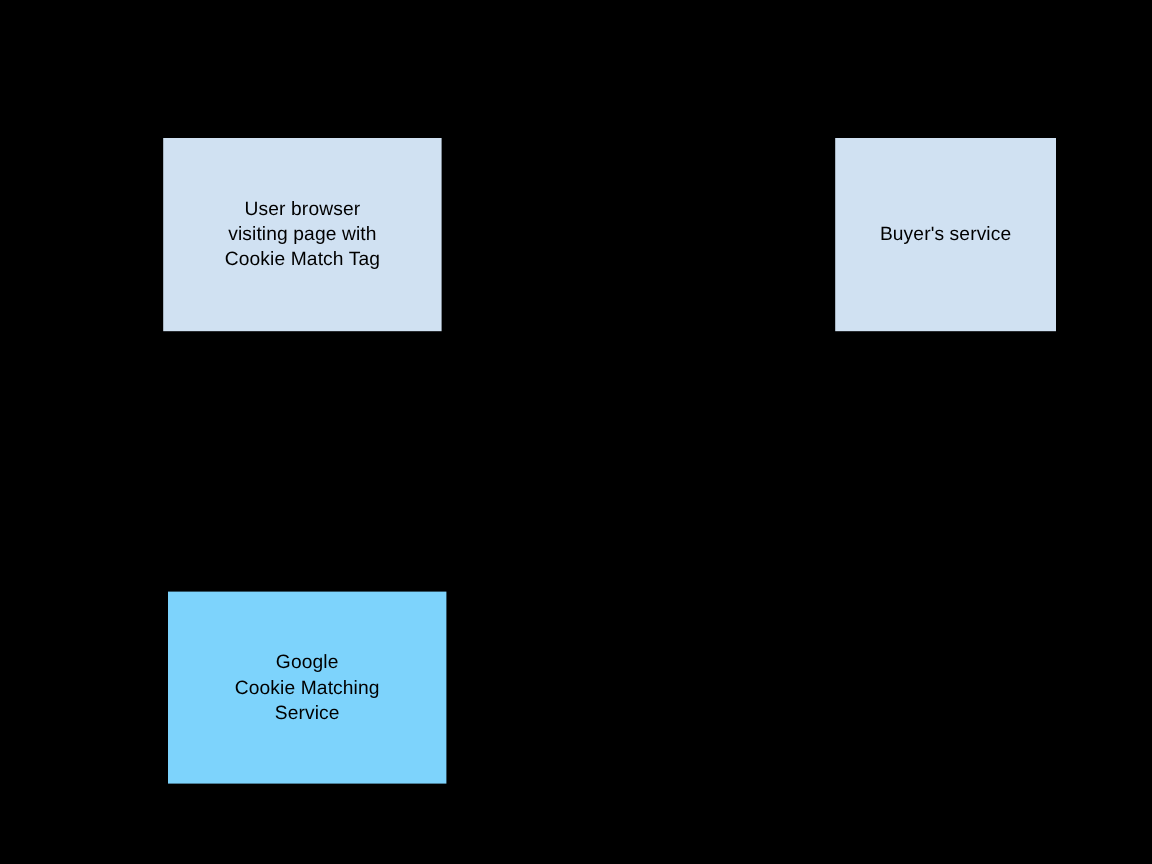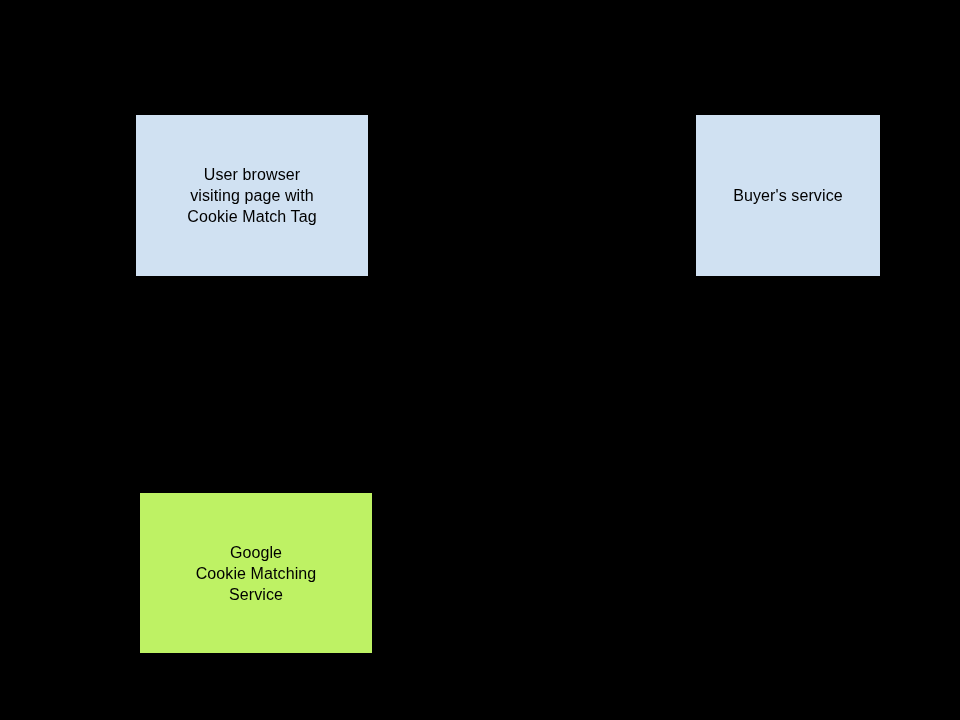--- a/index.html
+++ b/index.html
@@ -75,19 +75,19 @@
   <div class="node" id="node-user-browser" style="left: 136px; top: 115px; width: 232px; height: 161px; background: rgb(208, 225, 242); color: rgb(0, 0, 0);">
     <span class="node-label">User browser
 visiting page with
 Cookie Match Tag</span>
   </div>
 
   <div class="node" id="node-buyers-service" style="left: 696px; top: 115px; width: 184px; height: 161px; background: rgb(208, 225, 242); color: rgb(0, 0, 0);">
     <span class="node-label">Buyer's service</span>
   </div>
 
-  <div class="node" id="node-google-cookie-matching-service" style="left: 140px; top: 493px; width: 232px; height: 160px; background: #bef264; color: rgb(0, 0, 0);">
+  <div class="node" id="node-google-cookie-matching-service" style="left: 140px; top: 493px; width: 232px; height: 160px; background: #7dd3fc; color: rgb(0, 0, 0);">
     <span class="node-label">Google
 Cookie Matching
 Service</span>
   </div>
 
 </div>
 
 </body></html>

